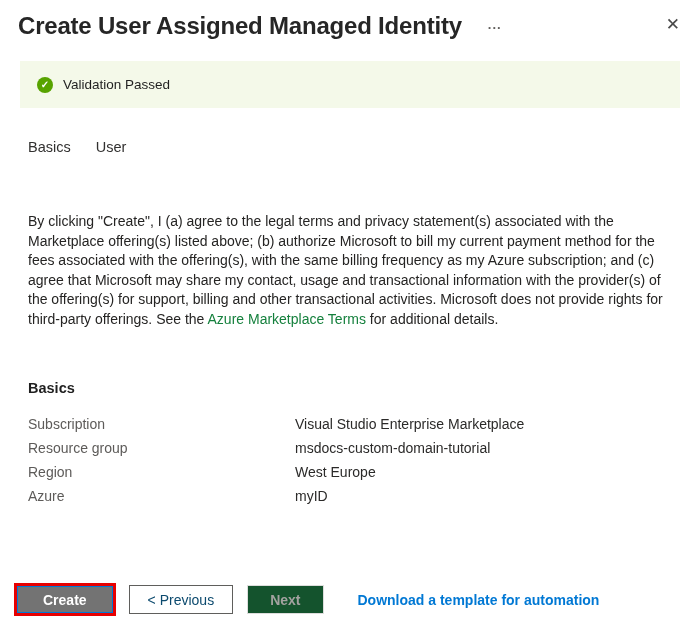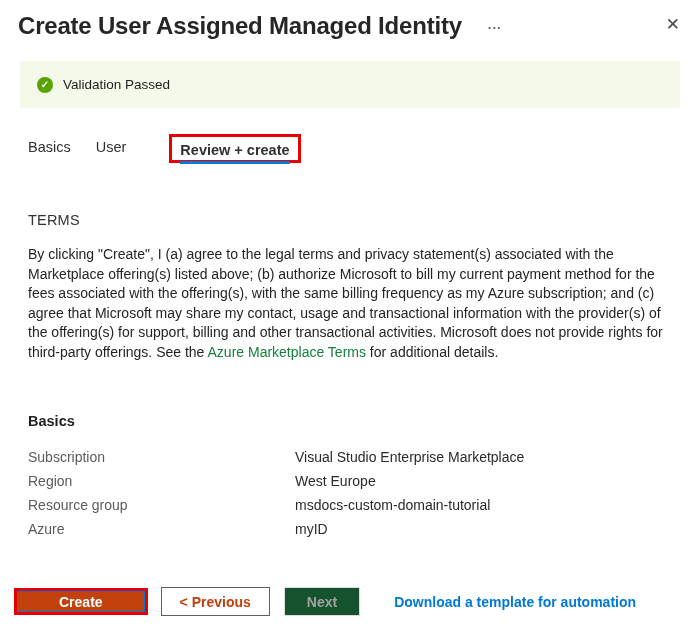--- a/index.html
+++ b/index.html
@@ -87,29 +87,29 @@
     display: flex; align-items: center;
     width: 672px;
   }
   .create-highlight-box {
     border: 3px solid #e60000;
     display: inline-block;
     line-height: 0;
   }
   button { font-family: "Liberation Sans", sans-serif; cursor: pointer; }
   .btn-create {
-    background: #c2410c; color: #ffffff;
+    background: #737373; color: #ffffff;
     border: 1px solid #0078d4;
     font-size: 14px; font-weight: bold;
-    height: 21px; padding: 0 41px;
+    height: 27px; padding: 0 25px;
   }
   .btn-previous {
-    background: #ffffff; color: #c2410c;
+    background: #ffffff; color: #0c4a6e;
     border: 1px solid #5f5e5c;
-    font-size: 14px; font-weight: bold;
+    font-size: 14px; font-weight: normal;
     height: 29px; padding: 0 18px;
     margin-left: 13px;
   }
   .btn-next {
     background: #14532d; color: #a3a2a0;
     border: 1px solid #dddddc;
     font-size: 14px; font-weight: bold;
     height: 29px; padding: 0 22px;
     margin-left: 14px;
     cursor: default;
@@ -130,44 +130,40 @@
 </div>
 
 <div class="banner">
   <span class="check-circle">✓</span>
   <span class="banner-text">Validation Passed</span>
 </div>
 
 <div class="tabs">
   <span class="tab">Basics</span>
   <span class="tab">User</span>
-  <span class="tab-highlight-box">
-    <span class="tab active">Review + create</span>
-  </span>
 </div>
 
 <div class="terms">
-  <div class="terms-heading">TERMS</div>
   <p class="terms-body"><span>By clicking "Create", I (a) agree to the legal terms and privacy statement(s) associated with the Marketplace offering(s) listed above; (b) authorize Microsoft to bill my current payment method for the fees associated with the offering(s), with the same billing frequency as my Azure subscription; and (c) agree that Microsoft may share my contact, usage and transactional information with the provider(s) of the offering(s) for support, billing and other transactional activities. Microsoft does not provide rights for third-party offerings. See the </span><a>Azure Marketplace Terms</a><span> for additional details.</span></p>
 </div>
 
 <div class="review">
   <div class="review-heading">Basics</div>
   <div class="review-rows">
     <div class="review-row">
       <span class="review-label">Subscription</span>
       <span class="review-value">Visual Studio Enterprise Marketplace</span>
     </div>
     <div class="review-row">
+      <span class="review-label">Resource group</span>
+      <span class="review-value">msdocs-custom-domain-tutorial</span>
+    </div>
+    <div class="review-row">
       <span class="review-label">Region</span>
       <span class="review-value">West Europe</span>
-    </div>
-    <div class="review-row">
-      <span class="review-label">Resource group</span>
-      <span class="review-value">msdocs-custom-domain-tutorial</span>
     </div>
     <div class="review-row">
       <span class="review-label">Azure</span>
       <span class="review-value">myID</span>
     </div>
   </div>
 </div>
 
 <div class="footer">
   <span class="create-highlight-box">

